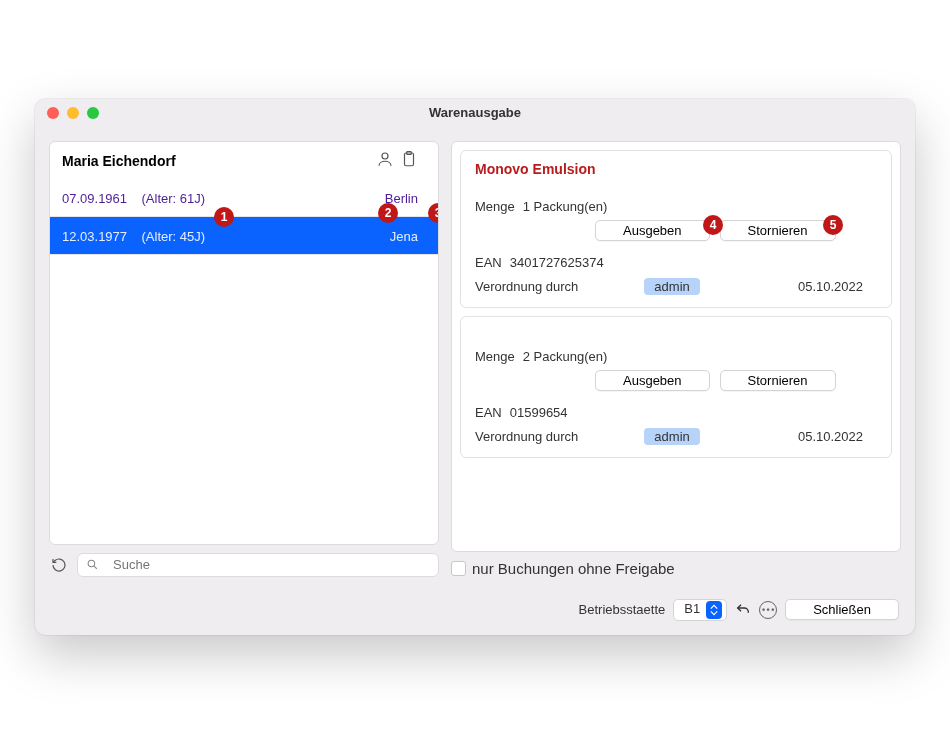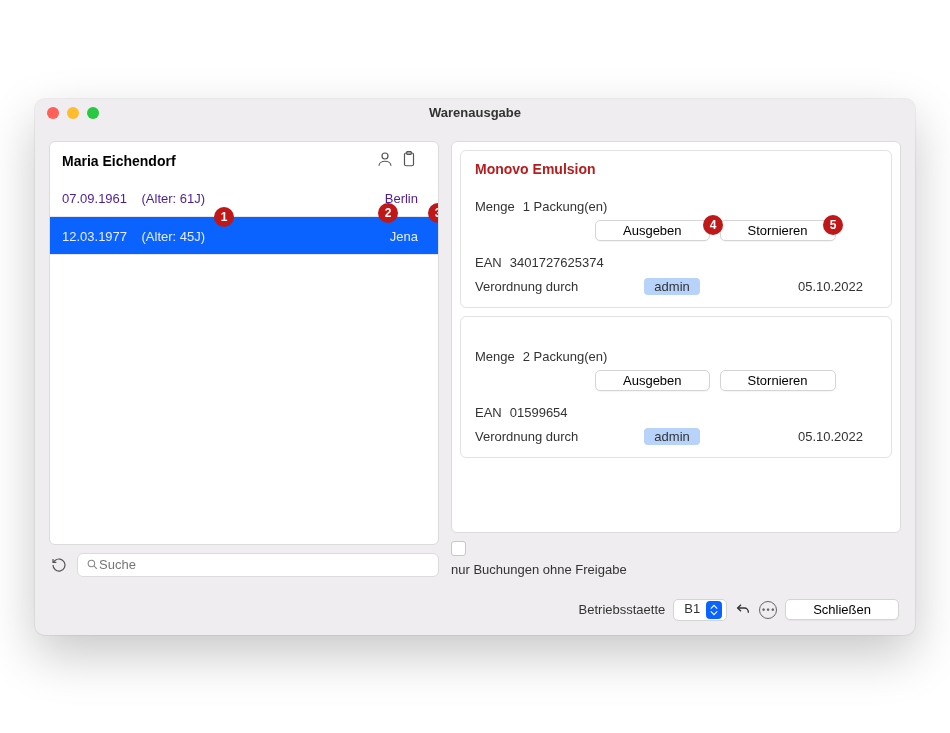--- a/index.html
+++ b/index.html
@@ -128,21 +128,21 @@
   }
   .search-box {
     flex: 1;
     display: flex;
     align-items: center;
     background: #fff;
     border: 1px solid #dcdbdc;
     border-radius: 6px;
     padding: 2px 8px;
     height: 24px;
-    gap: 0;
+    gap: 14px;
   }
   .search-box input {
     border: none;
     outline: none;
     font-size: 13px;
     flex: 1;
     background: transparent;
   }
   .search-box svg { width: 13px; height: 13px; stroke: #888; }
   .right-panel {
@@ -210,26 +210,25 @@
     font-size: 13px;
     border-radius: 4px;
   }
   .date-val {
     margin-left: auto;
     margin-right: 14px;
     color: #333;
   }
   .right-checkbox-row {
     display: flex;
-    align-items: flex-start;
+    align-items: center;
     gap: 6px;
     margin-top: 8px;
-    font-size: 13px;
+    font-size: 15px;
     color: #333;
-    flex-direction: column;
   }
   .checkbox {
     width: 15px; height: 15px;
     border: 1px solid #c8c7c8;
     border-radius: 3px;
     background: #fff;
   }
   .footer {
     display: flex;
     align-items: center;

